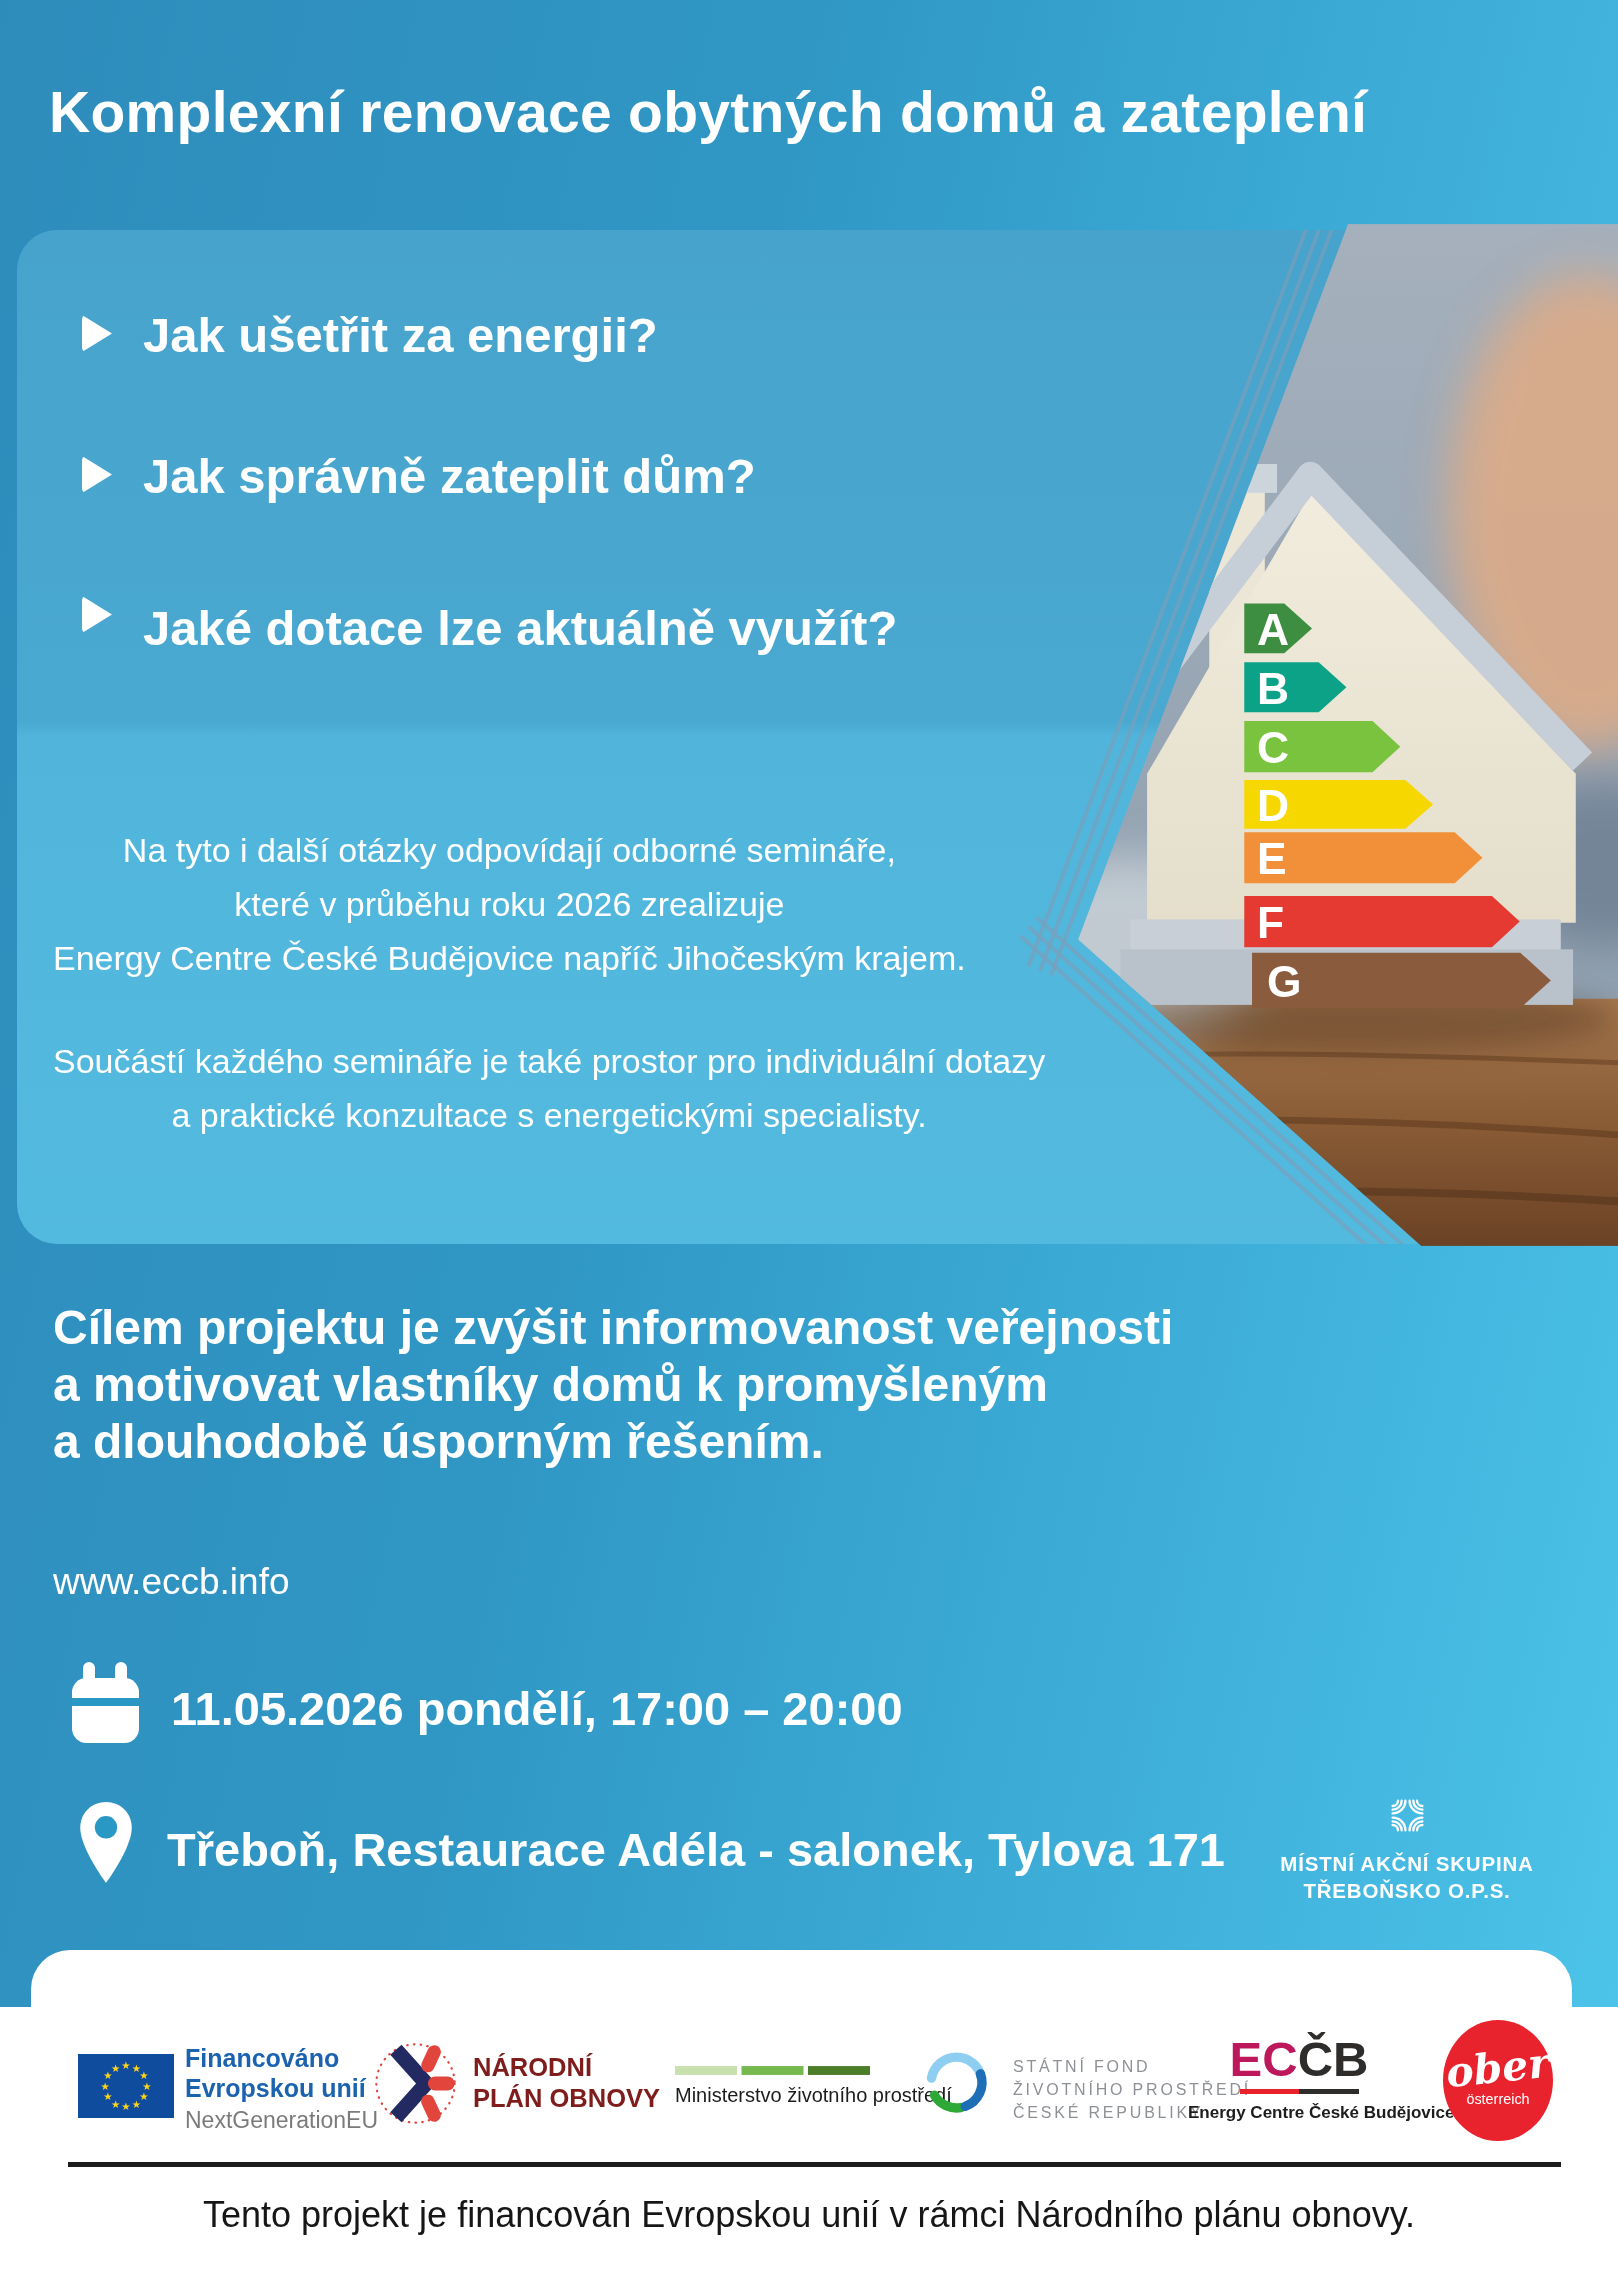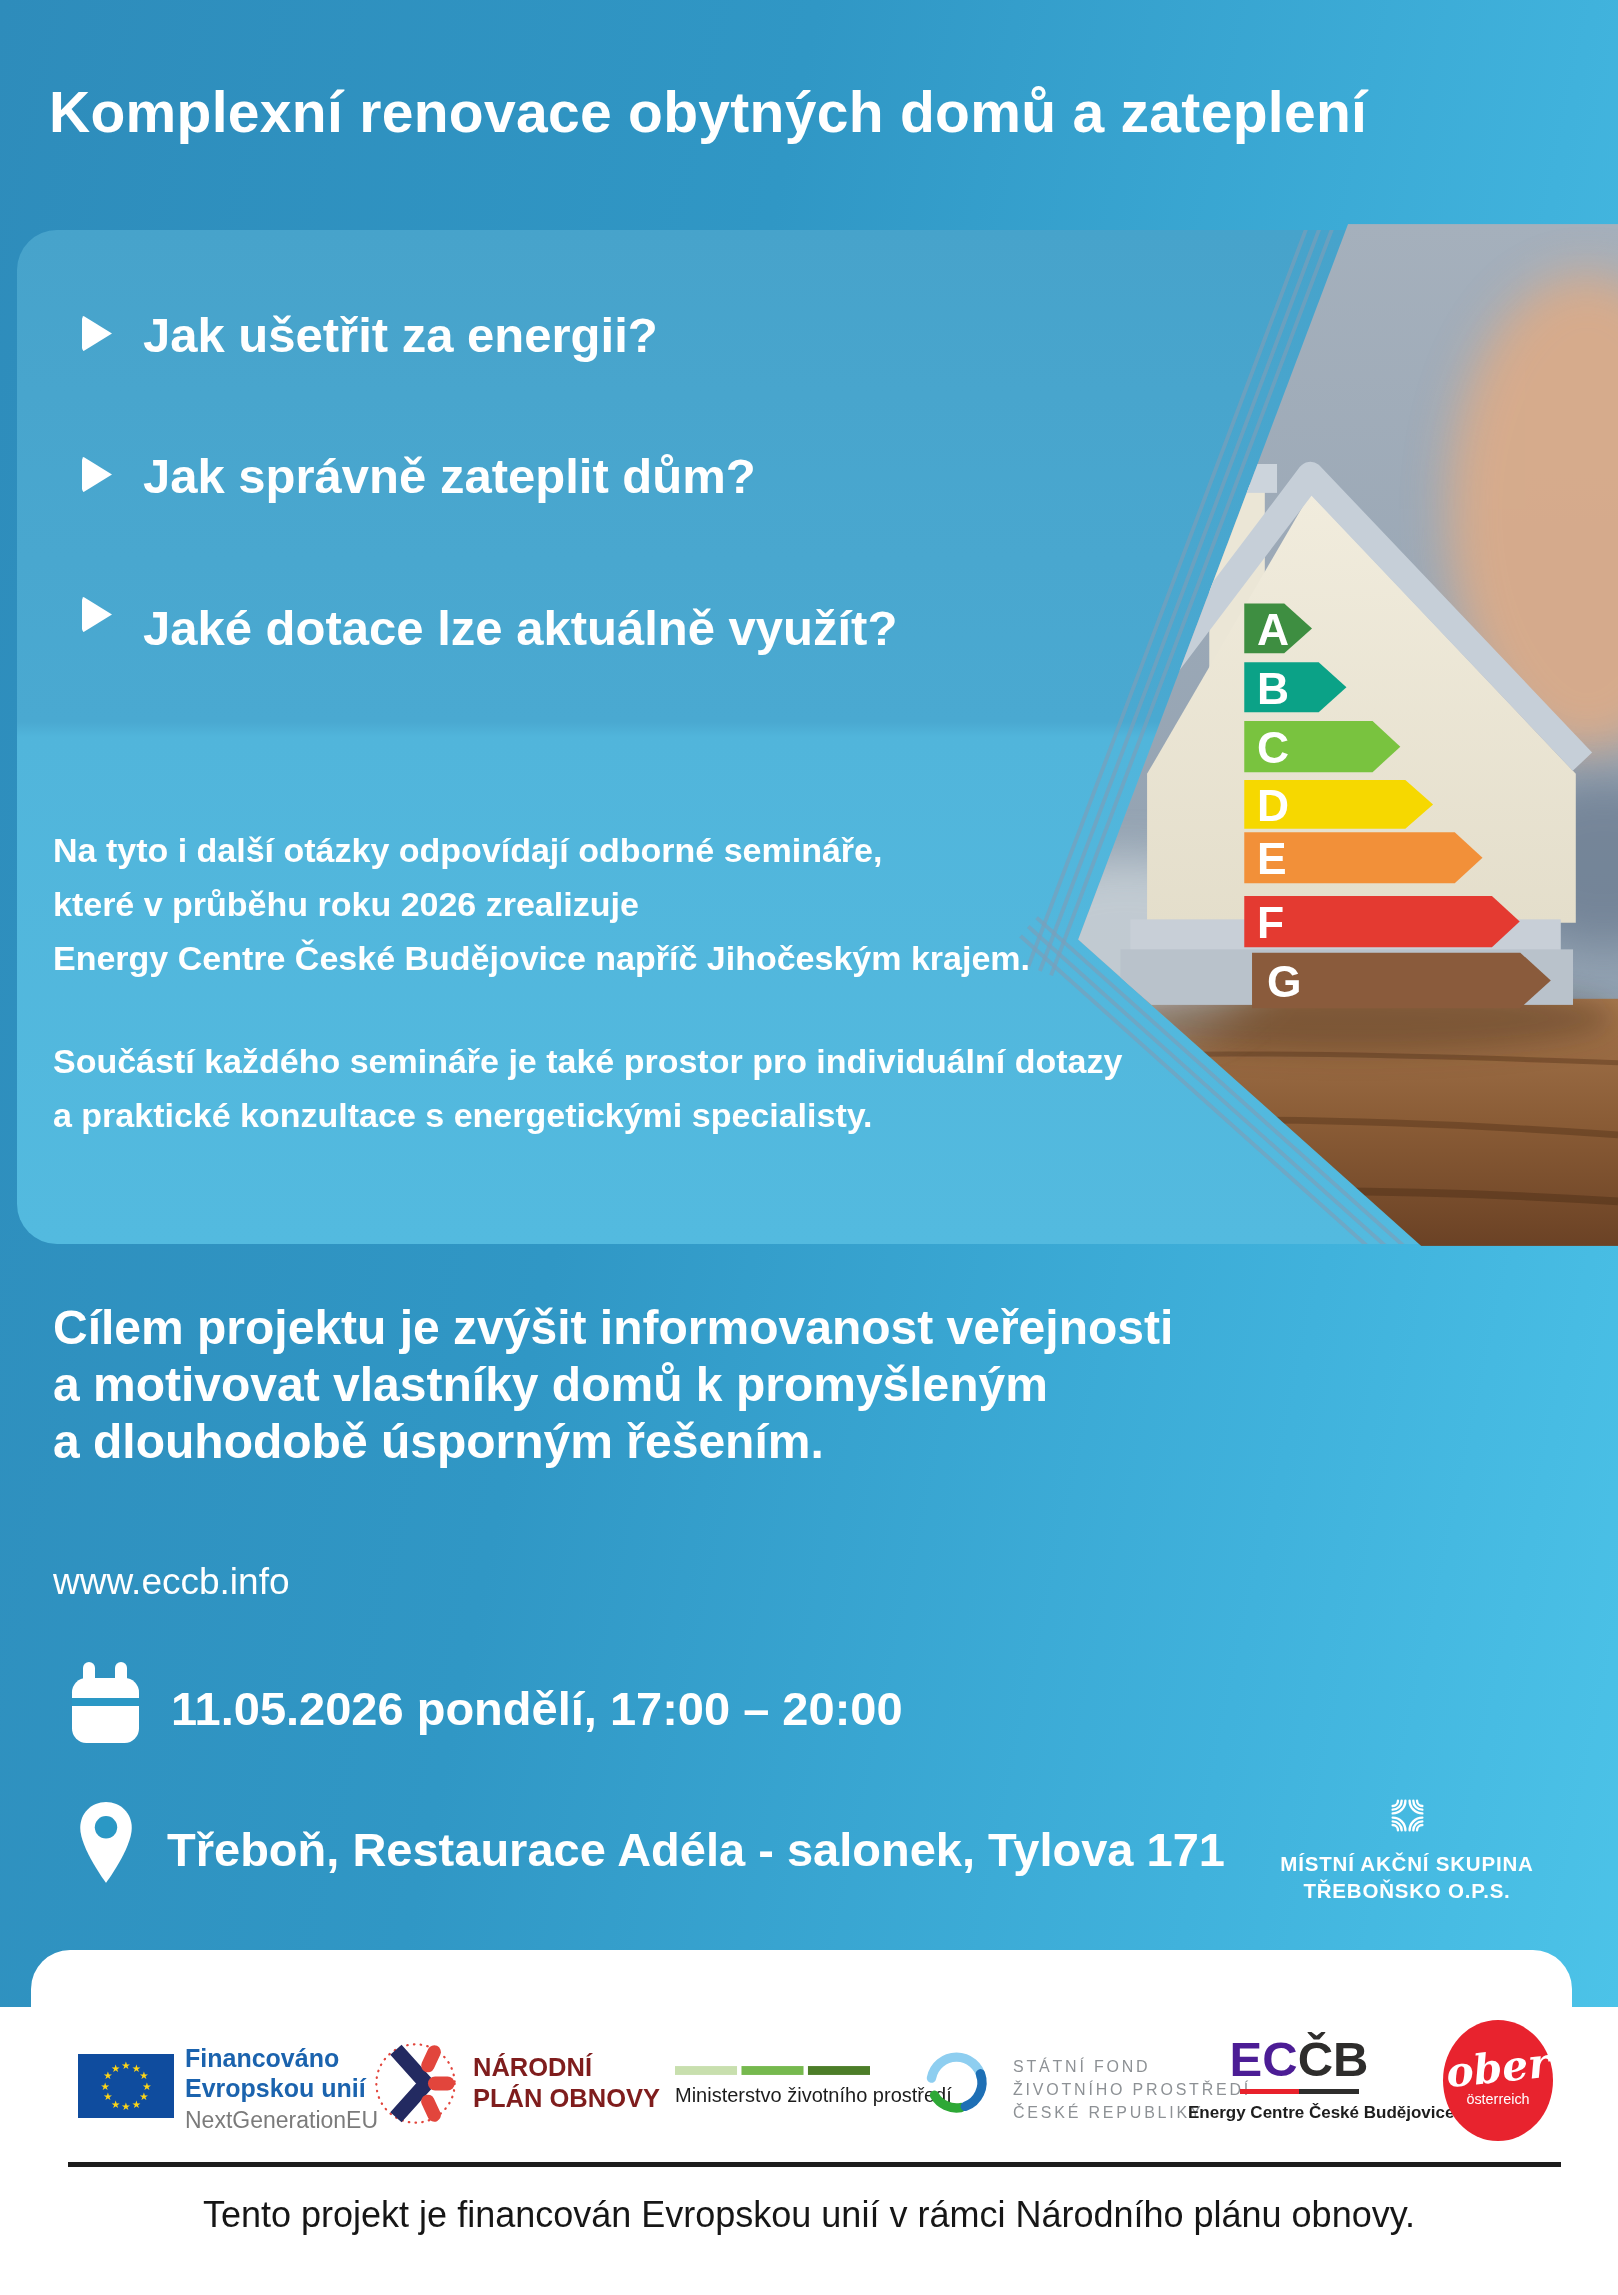--- a/index.html
+++ b/index.html
@@ -22,21 +22,21 @@
 
   
   .photo { position:absolute; left:1076px; top:224px; width:542px; height:1022px;
            clip-path:polygon(50.2% 0%, 100% 0%, 100% 100%, 63.7% 100%, 0.4% 70%); }
   .tri { position:absolute; width:30px; height:37px; background:#ffffff;
          clip-path:polygon(0 0, 100% 50%, 0 100%); border-radius:4.4px; }
   .q-text { position:absolute; left:143px; font-size:49px; font-weight:800; color:#ffffff; white-space:nowrap; }
 
   
   .para { position:absolute; left:53px; font-size:34px; line-height:54px; color:#ffffff;
-          white-space:pre-line; font-weight:700; }
+          white-space:pre-line; font-weight:400;text-align:center; }
   .goal { position:absolute; left:53px; top:1299px; font-size:48px; line-height:57px; font-weight:800;
           color:#ffffff; white-space:pre-line; }
   .web  { position:absolute; left:53px; top:1561px; font-size:37px; color:#ffffff; font-weight:400; }
 
   
   .cal  { position:absolute; left:72px; top:1662px; width:67px; height:81px; }
   .cal .prong { position:absolute; top:0; width:12.2px; height:25.5px; border-radius:6.1px; background:#fff; }
   .cal .p1 { left:11px; } .cal .p2 { left:43px; }
   .cal .body { position:absolute; top:15.5px; left:0; width:67px; height:65px; border-radius:14.4px; background:#fff; }
   .cal .slot { position:absolute; top:36px; left:0; width:67px; height:7.8px; background:#2a98c5; }
@@ -59,21 +59,21 @@
   .npo-mark { position:absolute; left:371px; top:2039px; }
   .npo-texts { position:absolute; left:473px; top:2052px; }
   .npo-line { font-size:25.5px; font-weight:800; color:#7f1d1d; line-height:30.5px; }
   .mzp { position:absolute; left:675px; top:2066px; width:195px; text-align:center; }
   .mzp-name { margin-top:6.7px; font-size:20px; font-weight:500; color:#1c1c1c; white-space:nowrap; }
   .sfzp-mark { position:absolute; left:923px; top:2049px; }
   .sfzp-texts { position:absolute; left:1006px; top:2055px; }
   .sfzp-line { font-size:16px; font-weight:500; color:#8d9195; letter-spacing:2.8px; line-height:23px; white-space:nowrap;margin-left:7px; }
   .eccb { position:absolute; left:1188px; top:2033px; width:222px; text-align:center; }
   .eccb-big { font-size:49px; font-weight:800; letter-spacing:0; line-height:53px; }
-  .eccb-red { color:#4c1d95; } .eccb-dark { color:#2e2d2c; }
+  .eccb-red { color:#be185d; } .eccb-dark { color:#2e2d2c; }
   .eccb-rule { position:relative; margin:3.3px auto 0 auto; width:119px; height:4.4px; }
   .eccb-rule .half-red { position:absolute; left:0; top:0; width:50%; height:100%; background:#e8212b; }
   .eccb-rule .half-dark { position:absolute; right:0; top:0; width:50%; height:100%; background:#2e2d2c; }
   .eccb-sub { margin-top:9px; font-size:17px; font-weight:700; color:#1d1d1d; white-space:nowrap; }
   .ober { position:absolute; left:1443px; top:2020px; width:110px; height:121px; border-radius:50%;
           background:#e8232e; color:#fff; text-align:center; }
   .ober-script { margin-top:29px; font-family:"DejaVu Serif", serif; font-style:italic; font-weight:700;
                  font-size:41px; transform:rotate(-6deg); line-height:39px; }
   .ober-sub { font-size:14.4px; font-weight:500; margin-top:3.3px; }
 

